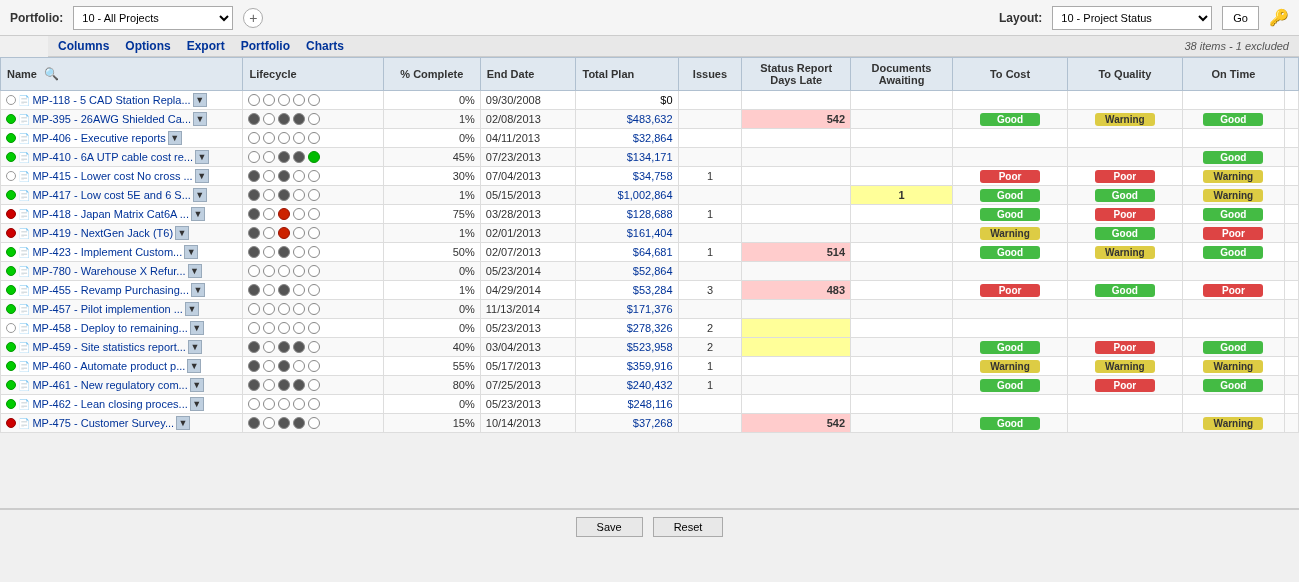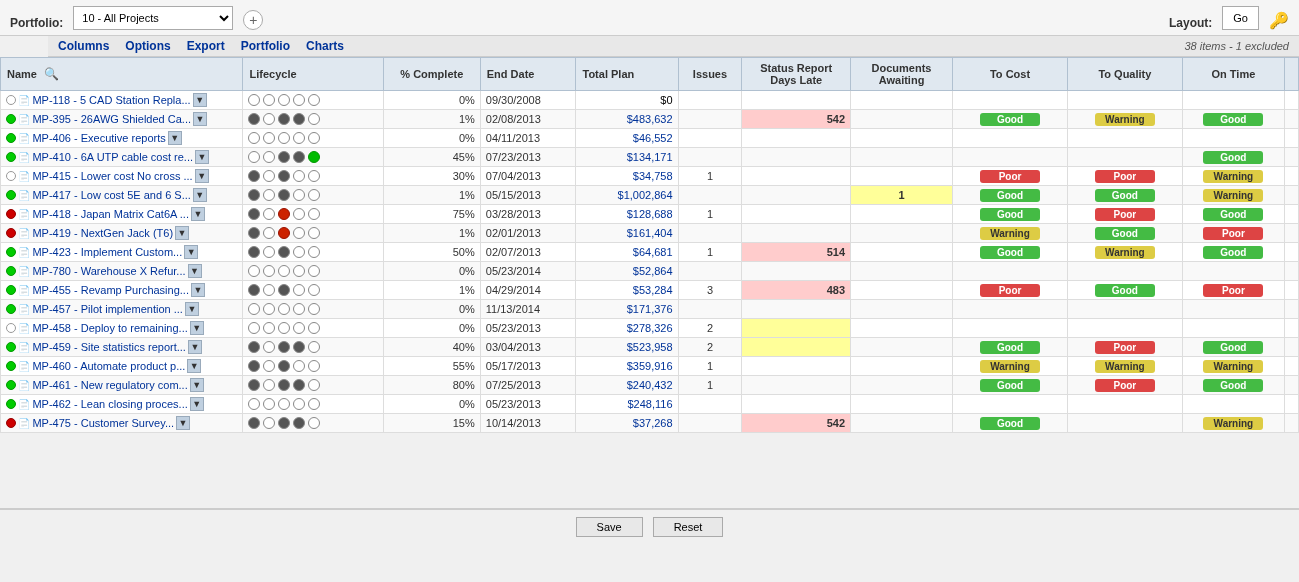--- a/index.html
+++ b/index.html
@@ -3,21 +3,21 @@
   <meta charset="utf-8">
   <style>
     * { box-sizing: border-box; margin: 0; padding: 0; }
     body { font-family: Arial, sans-serif; font-size: 11px; background: #f0f0f0; color: #333; }
 
     .top-bar {
       background: #f5f5f5;
       border-bottom: 1px solid #ccc;
       padding: 5px 10px;
       display: flex;
-      align-items: flex-end;
+      align-items: center;
       gap: 10px;
       height: 36px;
     }
     .top-bar label { font-weight: bold; font-size: 12px; }
     .top-bar select {
       padding: 2px 4px;
       font-size: 11px;
       border: 1px solid #aaa;
       background: white;
       height: 24px;
@@ -198,20 +198,23 @@
 <body>
 
 <div class="top-bar">
   <label>Portfolio:</label>
   <select>
     <option>10 - All Projects</option>
   </select>
   <button class="add-btn" title="Add">+</button>
   <div class="spacer"></div>
   <label>Layout:</label>
+  <select>
+    <option>10 - Project Status</option>
+  </select>
   <button class="go-btn">Go</button>
   <div class="key-icon">🔑</div>
 </div>
 
 <div class="menu-bar">
   <a>Columns</a>
   <a>Options</a>
   <a>Export</a>
   <a>Portfolio</a>
   <a>Charts</a>
@@ -311,21 +314,21 @@
             <div class="lifecycle-circles">
               <span class="lc-circle lc-empty"></span>
               <span class="lc-circle lc-empty"></span>
               <span class="lc-circle lc-empty"></span>
               <span class="lc-circle lc-empty"></span>
               <span class="lc-circle lc-empty"></span>
             </div>
           </td>
           <td class="col-pct pct">0%</td>
           <td>04/11/2013</td>
-          <td class="money" style="text-align: right;">$46,552</td>
+          <td class="money" style="text-align: right;">$32,864</td>
           <td class="issues-cell"></td>
           <td style="text-align: right;"></td>
           <td class="docs-cell"></td>
           <td style="text-align: center;"></td>
           <td style="text-align: center;"></td>
           <td style="text-align: center;"></td>
           <td style="width: 14px; padding: 0px;"></td>
         </tr>
         <tr>
           <td class="col-name">

